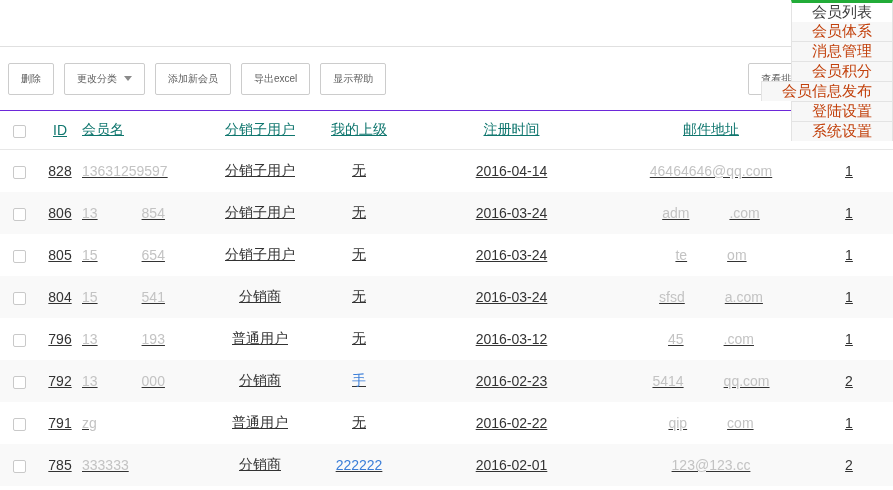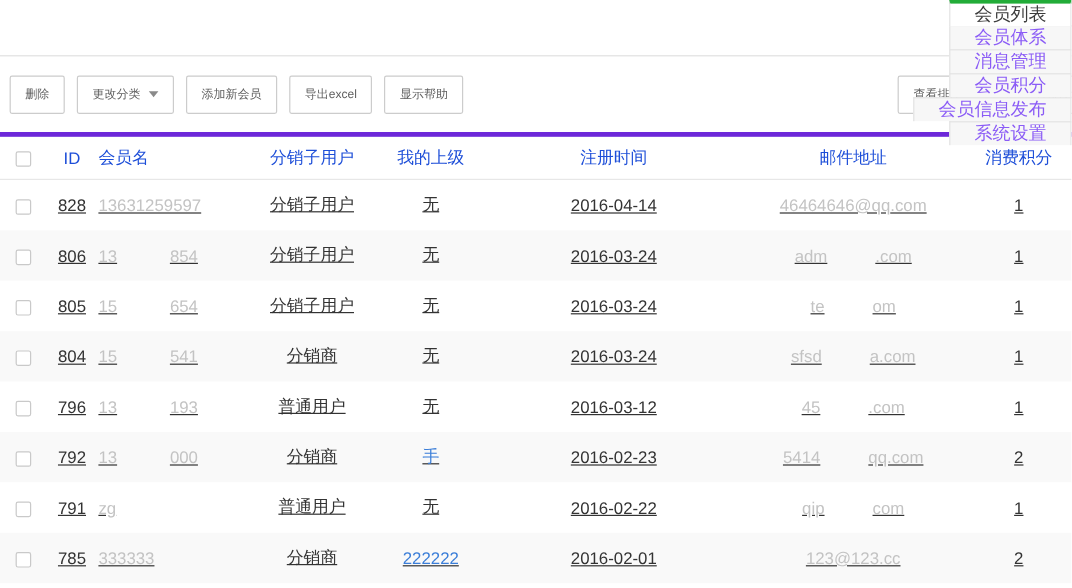--- a/index.html
+++ b/index.html
@@ -7,42 +7,42 @@
     font-family: "Liberation Sans", "DejaVu Sans", sans-serif; }
 
   
   .tabbar { position: relative; display: flex; align-items: flex-end;
     height: 47px; padding-left: 8px; background: #fff; flex-direction: column; }
   .tabbar::after { content: ""; position: absolute; left: 0; right: 0; bottom: 0;
     height: 1px; background: #e0e0e0; z-index: 1; }
   .tab { position: relative; z-index: 2; display: flex; align-items: center;
     height: 38px; padding: 0 20px; background: #f7f7f7;
     border: 1px solid #e3e3e3; border-bottom: none;
-    font-size: 15px; color: #8b5cf6; cursor: pointer; white-space: nowrap; }
+    font-size: 15px; color: #c2410c; cursor: pointer; white-space: nowrap; }
   .tab + .tab { margin-left: -1px; }
   .tab.active { z-index: 3; height: 46px; margin-bottom: -1px;
     background: #fff; border-top: 3px solid #22ac38; color: #3c3c3c; }
 
   
   .toolbar { display: flex; align-items: center; height: 63px; padding: 0 0 0 8px; }
   .btn { display: inline-flex; align-items: center; white-space: nowrap;
     background: #fff; border: 1px solid #ccc; border-radius: 2px;
     color: #5e5e5e; font-size: 10px; padding: 8px 12px; margin-right: 10px;
     cursor: pointer; }
   .btn .caret { display: inline-block; margin-left: 7px; width: 0; height: 0;
     border-left: 4px solid transparent; border-right: 4px solid transparent;
     border-top: 5px solid #8a8a8a; }
   .spacer { flex: 1; }
   .btn-sort { margin-right: -55px; }
 
   
   .table { width: 893px; font-size: 14px; }
   .thead { display: flex; align-items: center; height: 40px;
-    border-top: 4px solid #6d28d9; border-bottom: 1px solid #e7e7e7;
-    color: #1d4ed8; background: #fff; }
+    border-top: 1px solid #6d28d9; border-bottom: 1px solid #e7e7e7;
+    color: #0f766e; background: #fff; text-decoration: underline; }
   .trow { display: flex; align-items: center; height: 42px; color: #333; background: #fff; text-decoration: underline; }
   .trow.alt { background: #f9f9f9; }
   .cell { flex: none; }
   .c-check    { width: 38px;  text-align: center; }
   .c-id       { width: 44px;  text-align: center; }
   .c-username { width: 126px; text-align: left; }
   .c-type     { width: 104px; text-align: center; }
   .c-parent   { width: 94px;  text-align: center; }
   .c-date     { width: 211px; text-align: center; }
   .c-email    { width: 188px; text-align: center; }
@@ -68,20 +68,23 @@
     <span>会员体系</span>
   </div>
     <div class="tab">
     <span>消息管理</span>
   </div>
     <div class="tab">
     <span>会员积分</span>
   </div>
     <div class="tab">
     <span>会员信息发布</span>
+  </div>
+    <div class="tab">
+    <span>登陆设置</span>
   </div>
     <div class="tab">
     <span>系统设置</span>
   </div>
   </div>
 
 <div class="toolbar">
   <button class="btn">删除</button>
   <button class="btn">
     <span>更改分类</span>

